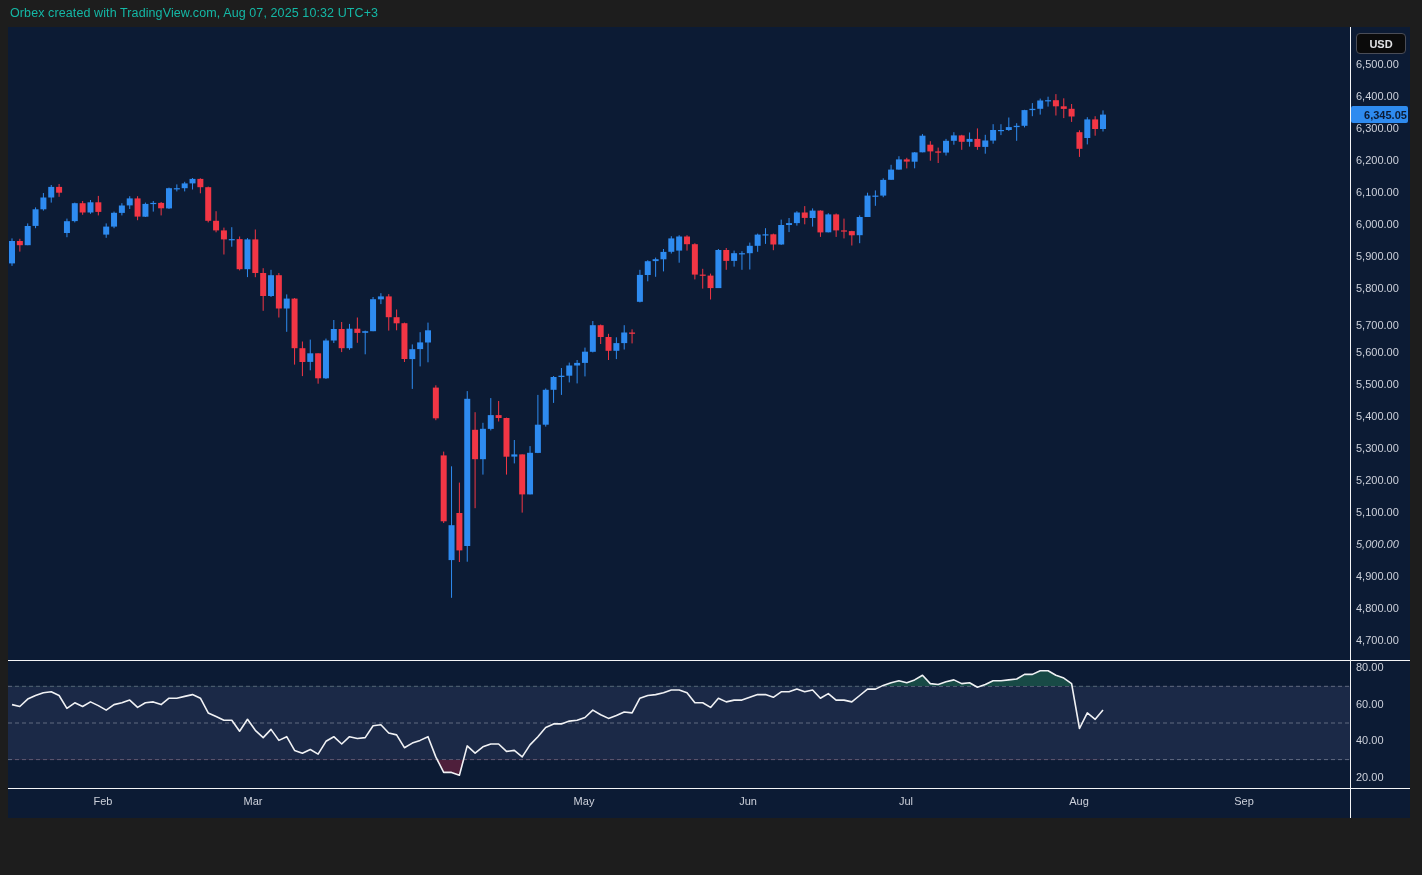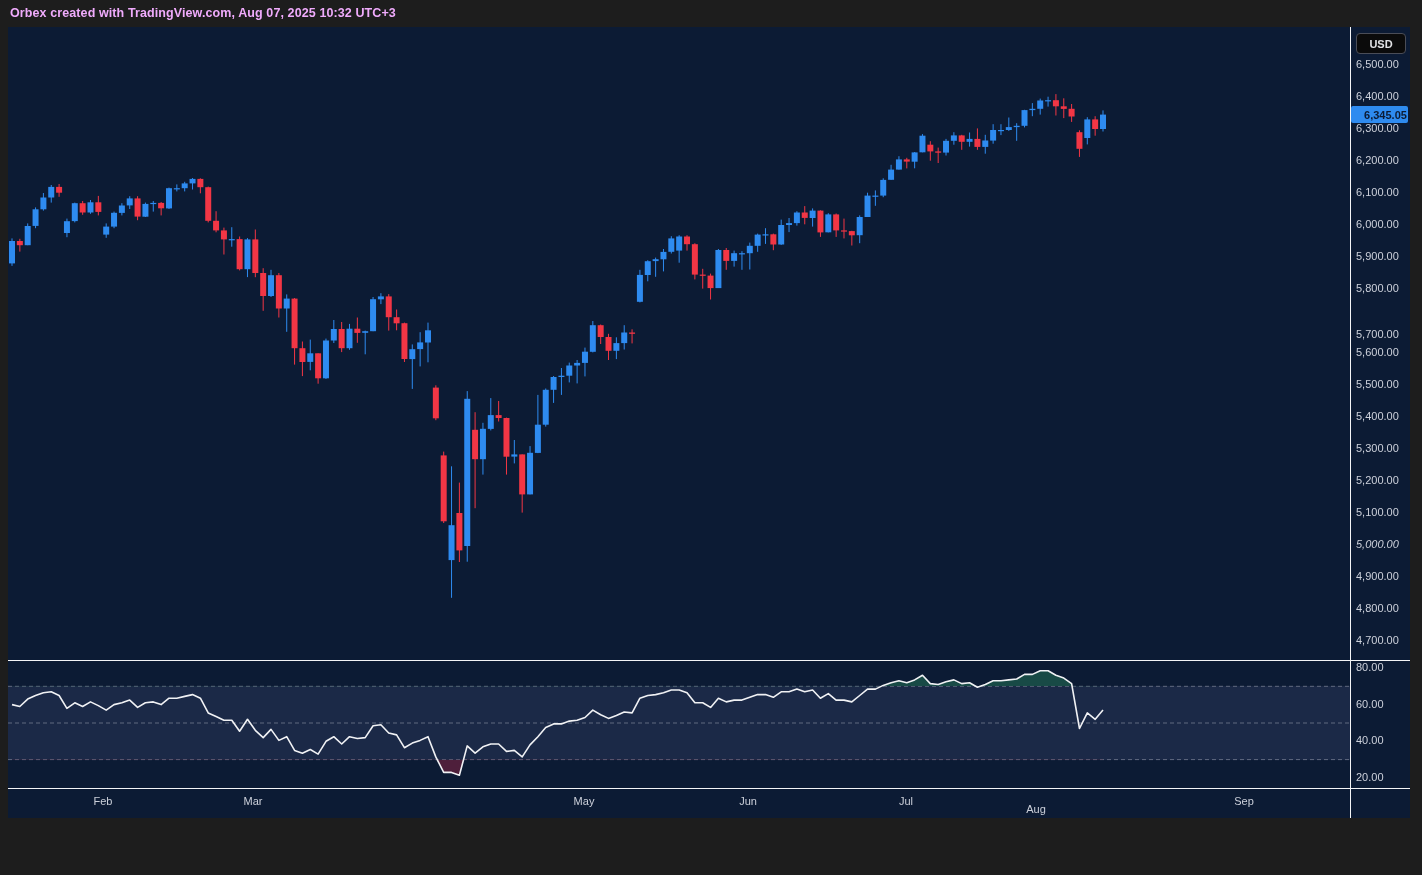--- a/index.html
+++ b/index.html
@@ -1,20 +1,20 @@
 <!DOCTYPE html>
 <html><head>
 <meta charset="utf-8">
 <style>
   * { margin:0; padding:0; box-sizing:border-box; }
   html,body { width:1422px; height:875px; overflow:hidden; }
   body { background:#1d1d1d; font-family:"Liberation Sans", sans-serif; position:relative; }
 
   #topbar { position:absolute; left:0; top:0; width:1422px; height:27px; background:#1d1d1d; }
-  #attribution { position:absolute; left:10px; top:0; line-height:27px; font-size:12.5px; font-weight:700; color:#f0abfc; letter-spacing:.1px; }
+  #attribution { position:absolute; left:10px; top:0; line-height:27px; font-size:12.5px; font-weight:400; color:#14b8a6; letter-spacing:.1px; }
 
   #widget { position:absolute; left:8px; top:27px; width:1402px; height:791px; background:#0c1b34; }
 
   
   #rsi-band { position:absolute; left:8px; top:686px; width:1342px; height:74px; background:#1b2947; }
 
   #chart-svg { position:absolute; left:8px; top:27px; width:1342px; height:791px; }
 
   .v-sep { position:absolute; left:1350px; top:27px; width:1px; height:791px; background:#f4f5f7; }
   .h-sep { position:absolute; left:8px; width:1402px; height:1px; background:#f4f5f7; }
@@ -632,21 +632,21 @@
 
 <div id="price-axis">
     <div class="axis-label" style="top: 31px;">6,500.00</div>
     <div class="axis-label" style="top: 63px;">6,400.00</div>
     <div class="axis-label" style="top: 95px;">6,300.00</div>
     <div class="axis-label" style="top: 127px;">6,200.00</div>
     <div class="axis-label" style="top: 159px;">6,100.00</div>
     <div class="axis-label" style="top: 191px;">6,000.00</div>
     <div class="axis-label" style="top: 223px;">5,900.00</div>
     <div class="axis-label" style="top: 255px;">5,800.00</div>
-    <div class="axis-label" style="top: 301px;">5,700.00</div>
+    <div class="axis-label" style="top: 292px;">5,700.00</div>
     <div class="axis-label" style="top: 319px;">5,600.00</div>
     <div class="axis-label" style="top: 351px;">5,500.00</div>
     <div class="axis-label" style="top: 383px;">5,400.00</div>
     <div class="axis-label" style="top: 415px;">5,300.00</div>
     <div class="axis-label" style="top: 447px;">5,200.00</div>
     <div class="axis-label" style="top: 479px;">5,100.00</div>
     <div class="axis-label" style="top: 511px; font-style: italic;">5,000.00</div>
     <div class="axis-label" style="top: 543px; text-align: center;">4,900.00</div>
     <div class="axis-label" style="top: 575px;">4,800.00</div>
     <div class="axis-label" style="top: 607px;">4,700.00</div>
@@ -661,19 +661,19 @@
 <div id="usd-button">USD</div>
 <div id="last-price-tag" style="top: 106.084px; padding-left: 12px;">6,345.05</div>
 
 <div id="time-axis">
     <div class="month-label" style="left: 95px;">Feb</div>
     <div class="month-label" style="left: 245px;">Mar</div>
     <div class="month-label" style="left: 418px; margin-top: 24px;">Apr</div>
     <div class="month-label" style="left: 576px;">May</div>
     <div class="month-label" style="left: 740px;">Jun</div>
     <div class="month-label" style="left: 898px;">Jul</div>
-    <div class="month-label" style="left: 1028px; margin-top: 8px;">Aug</div>
+    <div class="month-label" style="left: 1071px;">Aug</div>
     <div class="month-label" style="left: 1236px;">Sep</div>
   </div>
 
 <div id="bottombar">
   
 </div>
 
 </body></html>

